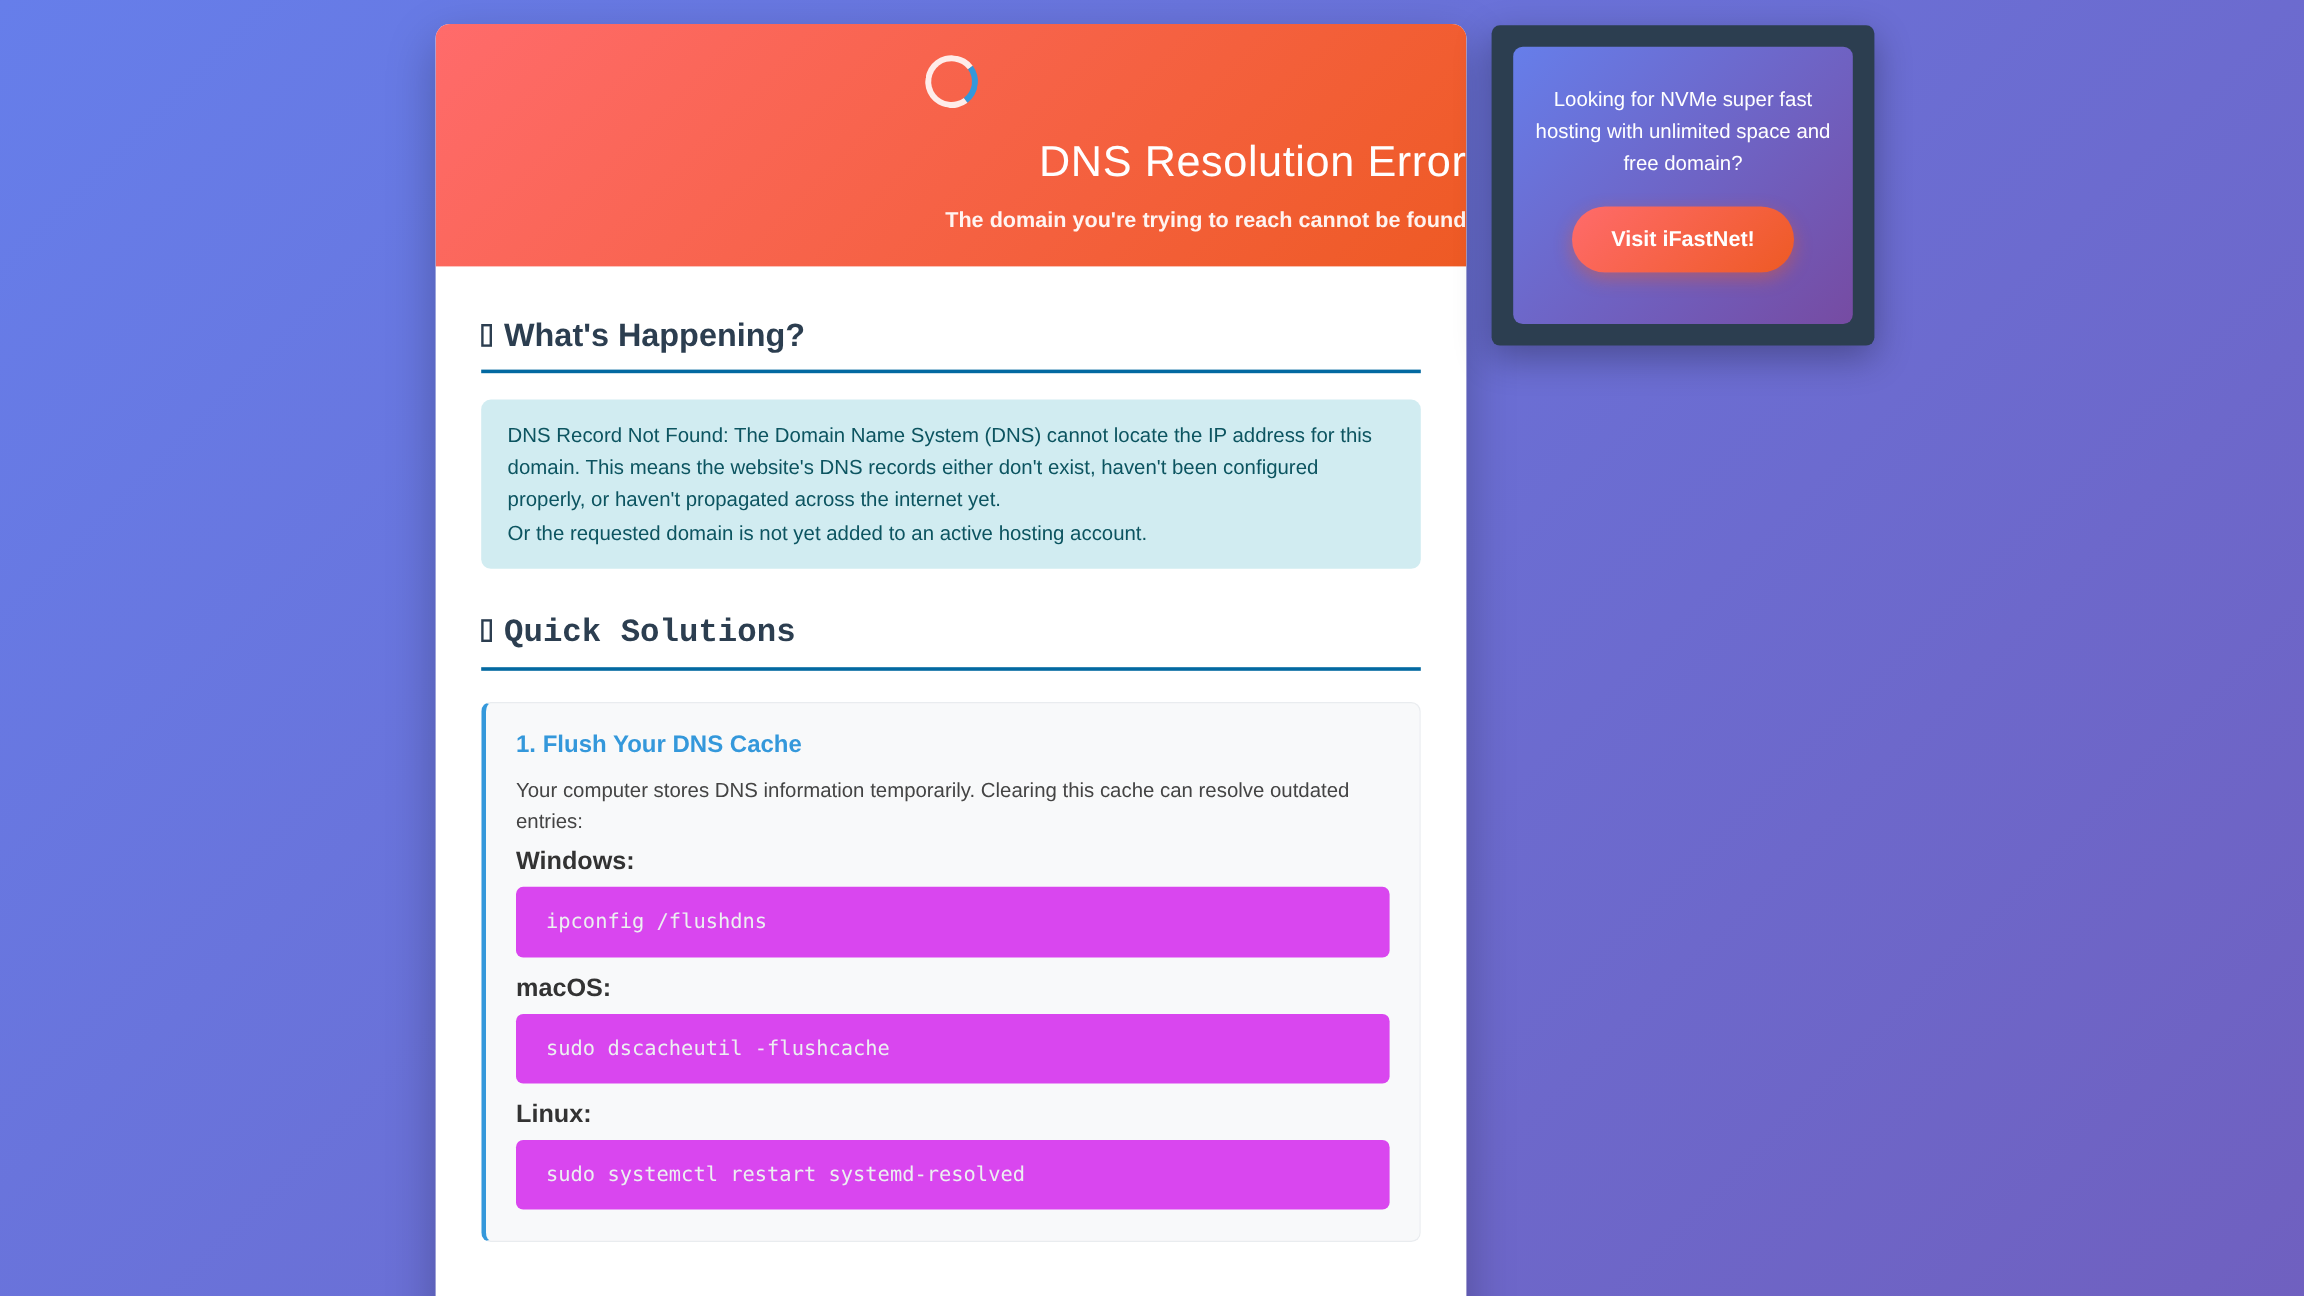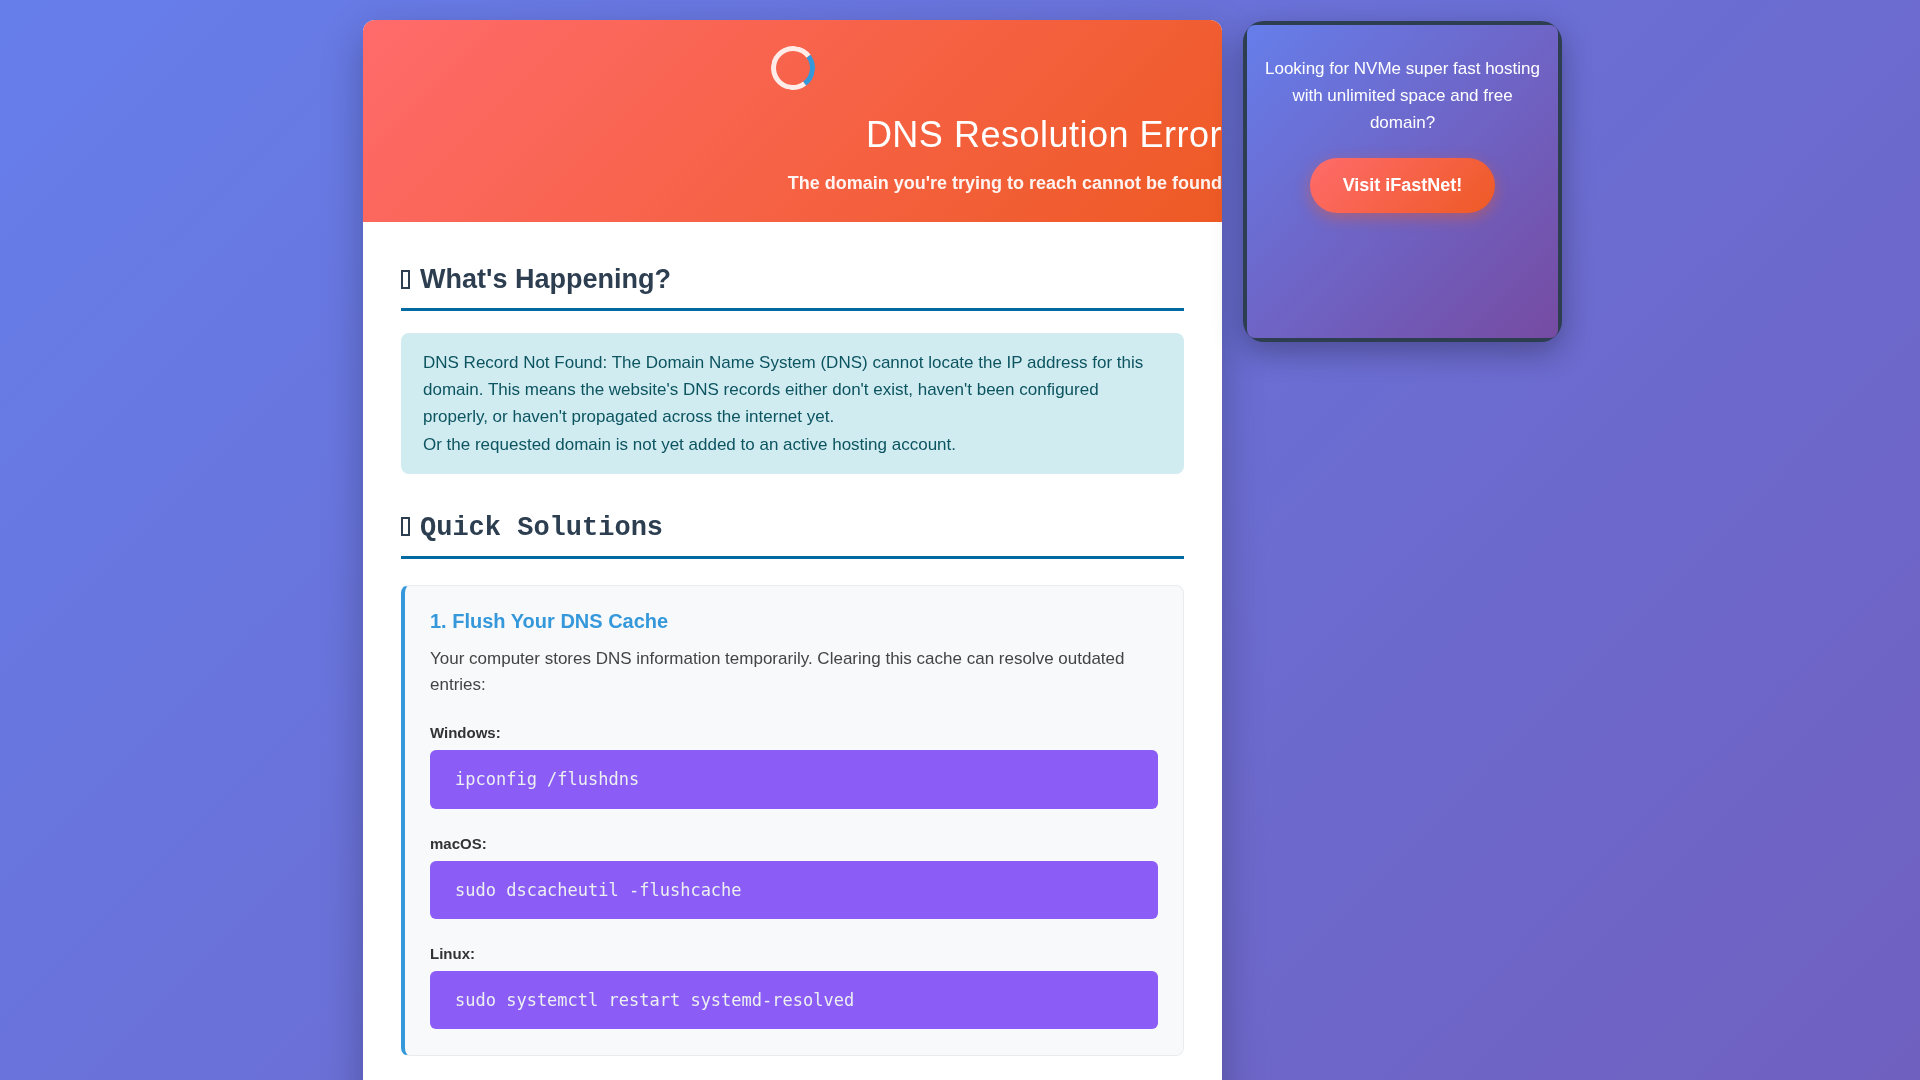--- a/index.html
+++ b/index.html
@@ -97,46 +97,46 @@
     font-size: 20px;
     font-weight: 700;
   }
   .solution-card .description {
     margin-top: 13px;
     color: #444444;
     font-size: 17px;
     line-height: 1.55;
   }
   .platform-label {
-    margin-top: 26px;
+    margin-top: 8px;
     color: #333333;
-    font-size: 15px;
+    font-size: 21px;
     font-weight: 700;
   }
   pre.code-block {
     margin: 9px 0 14px 0;
-    background: #8b5cf6;
+    background: #d946ef;
     color: #ecf0f1;
     border-radius: 6px;
     padding: 18px 25px;
     font-family: "DejaVu Sans Mono", monospace;
     font-size: 17px;
     line-height: 1.3;
     white-space: pre;
   }
   pre.code-block:last-child { margin-bottom: 0; }
 
   
   .ad-card {
     position: absolute;
     left: 1243px; top: 21px;
-    width: 319px; height: 321px;
+    width: 319px; height: 267px;
     background: #2c3e50;
-    border-radius: 21px;
-    padding: 4px;
+    border-radius: 7px;
+    padding: 18px;
     box-shadow: 0 10px 30px rgba(0,0,0,0.3);
   }
   .ad-panel {
     width: 100%; height: 100%;
     border-radius: 8px;
     background: linear-gradient(135deg, #667eea 0%, #764ba2 100%);
     text-align: center;
     padding: 30px 18px 0 18px;
   }
   .ad-text {

